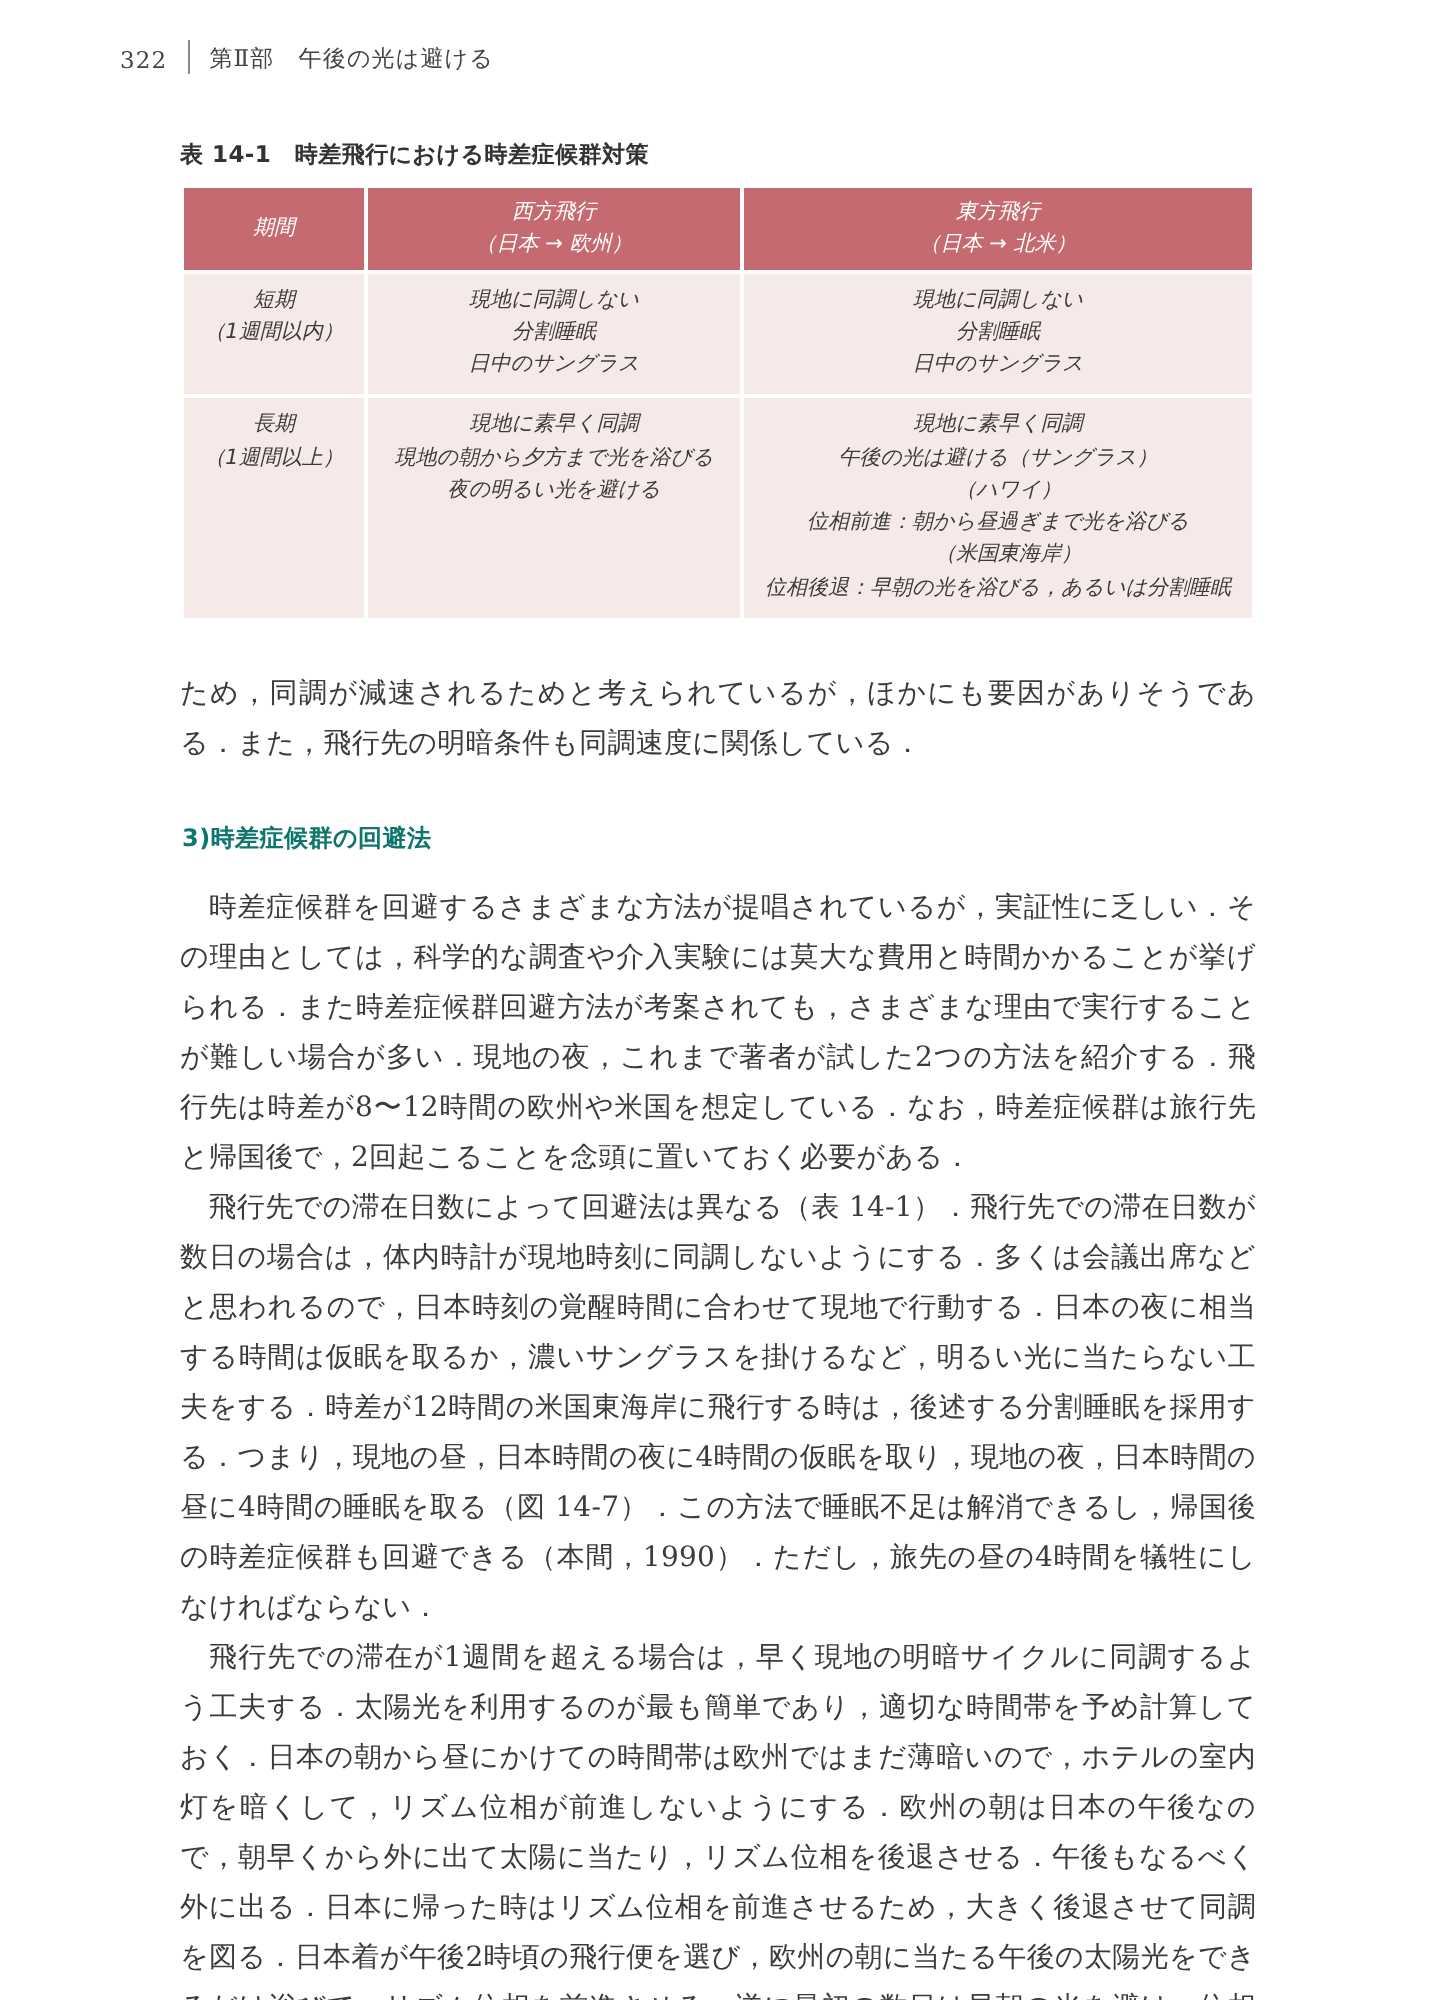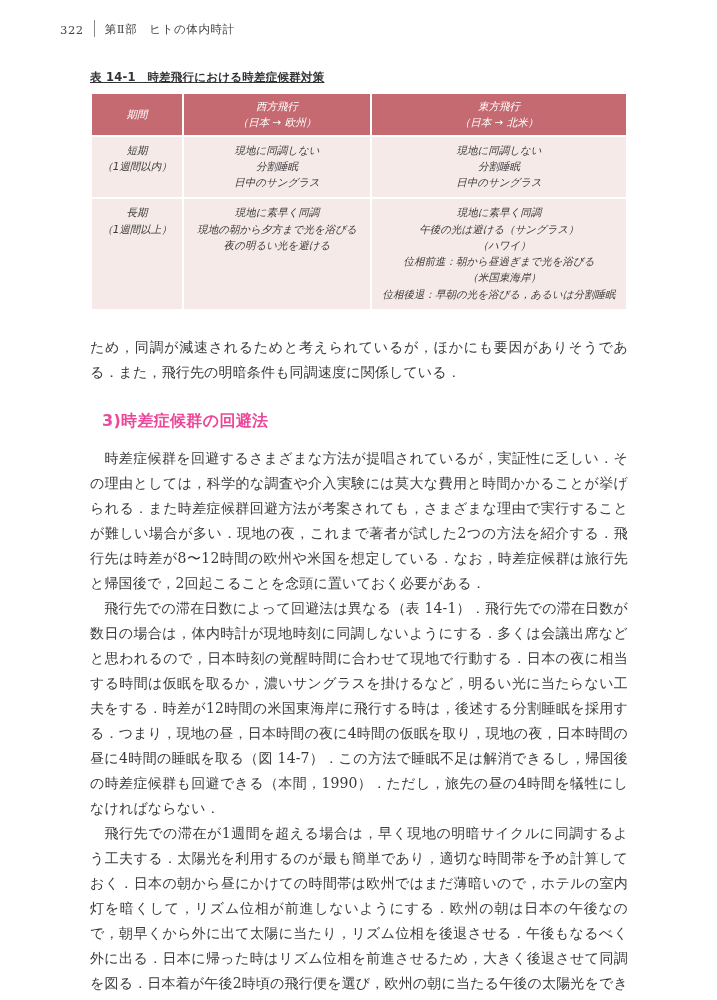--- a/index.html
+++ b/index.html
@@ -38,21 +38,20 @@
     width: 538px;
   }
 
   .table-caption {
     font-family: "DejaVu Sans", "Liberation Sans", sans-serif;
     font-size: 11.5px;
     font-weight: bold;
     color: #333333;
     margin-bottom: 7px;
     letter-spacing: 0.02em;
-    text-decoration: underline;
   }
 
   table.jetlag {
     width: 100%;
     border-collapse: separate;
     border-spacing: 2px;
     font-family: "DejaVu Sans", "Liberation Sans", sans-serif;
     font-size: 10.5px;
     line-height: 1.55;
     table-layout: fixed;
@@ -88,34 +87,34 @@
   .bodytext { margin-top: 24px; }
   .para {
     font-size: 14px;
     line-height: 25px;
     text-align: justify;
     color: #3b3b3b;
     letter-spacing: 0.01em;
   }
   .section-heading {
     font-family: "DejaVu Sans", "Liberation Sans", sans-serif;
-    font-size: 16px;
+    font-size: 12px;
     font-weight: bold;
-    color: #ec4899;
-    margin: 26px 0 14px 12px;
+    color: #0f766e;
+    margin: 26px 0 14px 1px;
     letter-spacing: 0.02em;
   }
 </style>
 </head>
 <body>
 
 <header class="running-head">
   <span>322</span>
   <span class="rule"></span>
-  <span>第Ⅱ部　ヒトの体内時計</span>
+  <span>第Ⅱ部　午後の光は避ける</span>
 </header>
 
 <main class="content">
 
   <div class="table-caption">表 14-1　時差飛行における時差症候群対策</div>
 
   <table class="jetlag">
     <colgroup>
       <col class="c-period">
         <col class="c-west">

